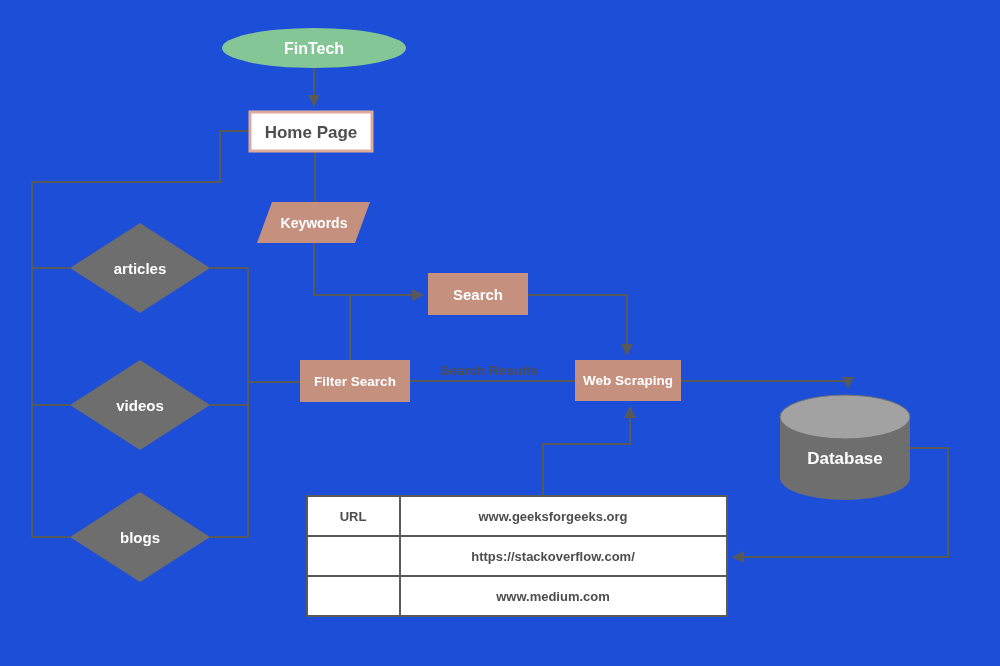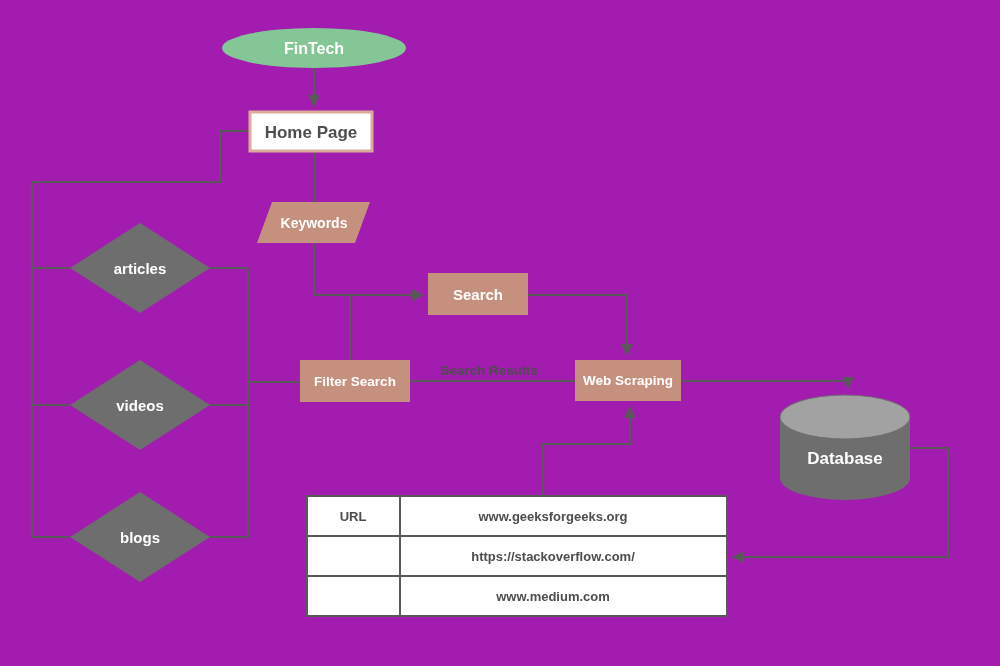--- a/index.html
+++ b/index.html
@@ -1,16 +1,16 @@
 <!DOCTYPE html>
 <html style="--green: #85c697; --salmon: #c6907f; --salmon_border: #dcab9b; --gray_shape: #6e6e6e; --gray_light: #a2a2a2; --line: #595959; --text_dark: #4d4d4d;"><head>
 <meta charset="utf-8">
 <style>
   html,body{margin:0;padding:0;background:#ffffff;}
-  .canvas-wrap{width:1000px;height:666px;position:relative;background:#a21caf;}
+  .canvas-wrap{width:1000px;height:666px;position:relative;background:#1d4ed8;}
   svg text{font-family:"Liberation Sans","DejaVu Sans",sans-serif;font-weight:bold;}
   .connector{stroke:var(--line);stroke-width:2;fill:none;}
   .arrowhead{fill:var(--line);}
   .shape-green{fill:var(--green);}
   .shape-salmon{fill:var(--salmon);}
   .shape-gray{fill:var(--gray_shape);}
   .shape-graylight{fill:var(--gray_light);stroke:var(--gray_shape);stroke-width:1;}
   .box-outline{fill:#ffffff;stroke:var(--salmon_border);stroke-width:3;}
   .table-cell{fill:#ffffff;stroke:var(--line);stroke-width:2;}
   .lbl-white{fill:#ffffff;}

